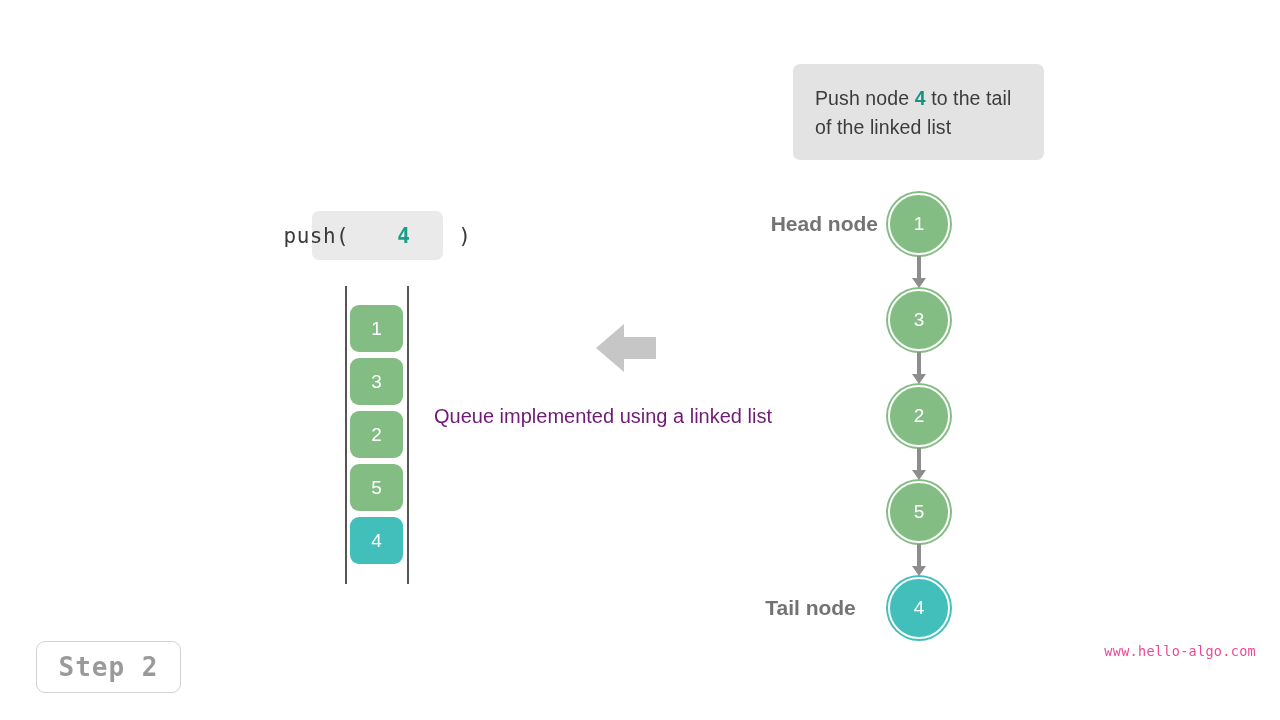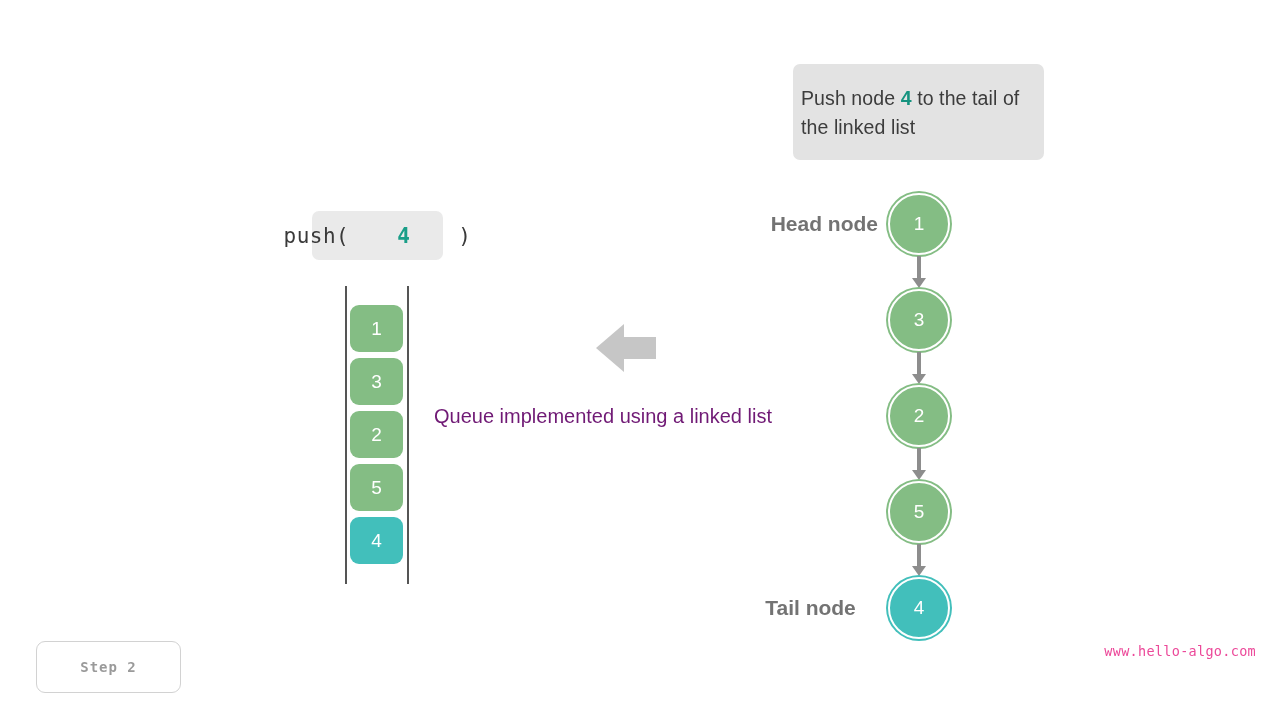--- a/index.html
+++ b/index.html
@@ -18,21 +18,21 @@
   
   .callout {
     position: absolute;
     left: 793px;
     top: 64px;
     width: 251px;
     height: 96px;
     background: #e3e3e3;
     border-radius: 7px;
     box-sizing: border-box;
-    padding: 20px 22px 0 8px;
+    padding: 20px 22px 0 22px;
   }
   .callout-text {
     font-size: 19.5px;
     line-height: 29px;
     color: #3c3c3c;
     letter-spacing: 0.1px;
   }
   .accent-num {
     color: #15937f;
     font-weight: bold;
@@ -180,21 +180,21 @@
     left: 36px;
     top: 641px;
     width: 145px;
     height: 52px;
     border: 1.5px solid #d2d2d2;
     border-radius: 9px;
     display: flex;
     align-items: center;
     justify-content: center;
     font-family: "DejaVu Sans Mono", monospace;
-    font-size: 14px;
+    font-size: 26px;
     font-weight: bold;
     color: #9a9a9a;
     letter-spacing: 1px;
     box-sizing: border-box;
   }
 
   
   .watermark {
     position: absolute;
     right: 24px;

